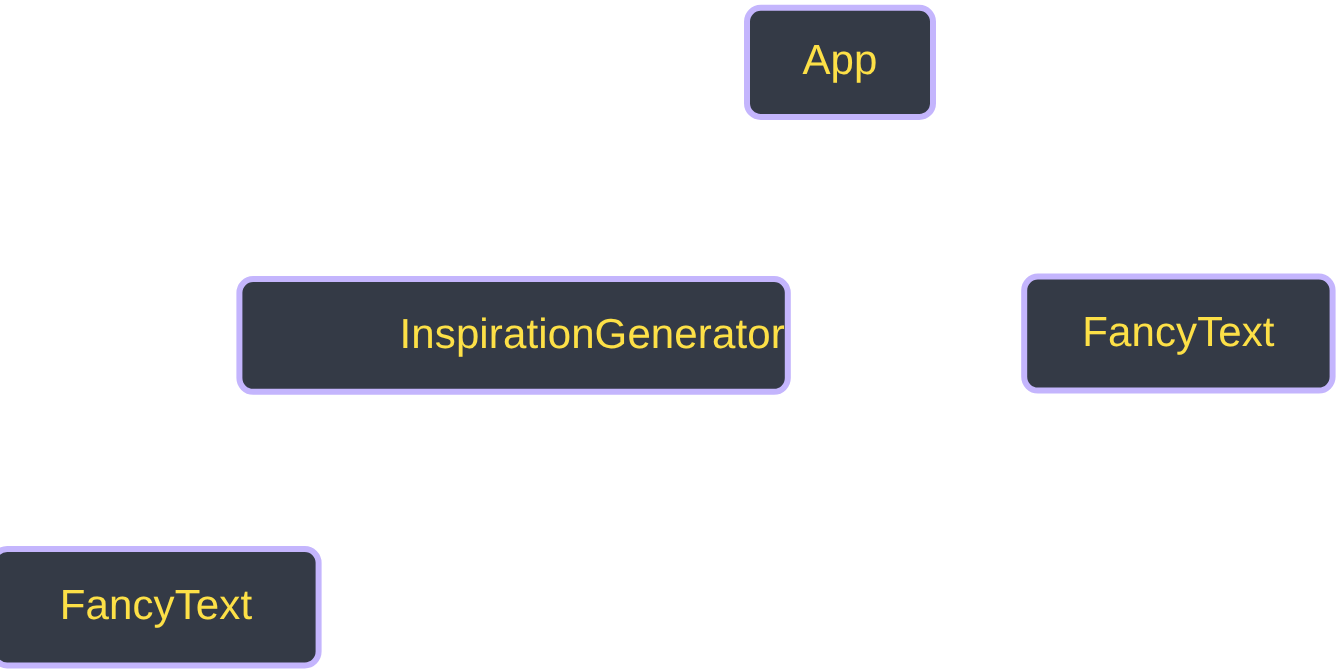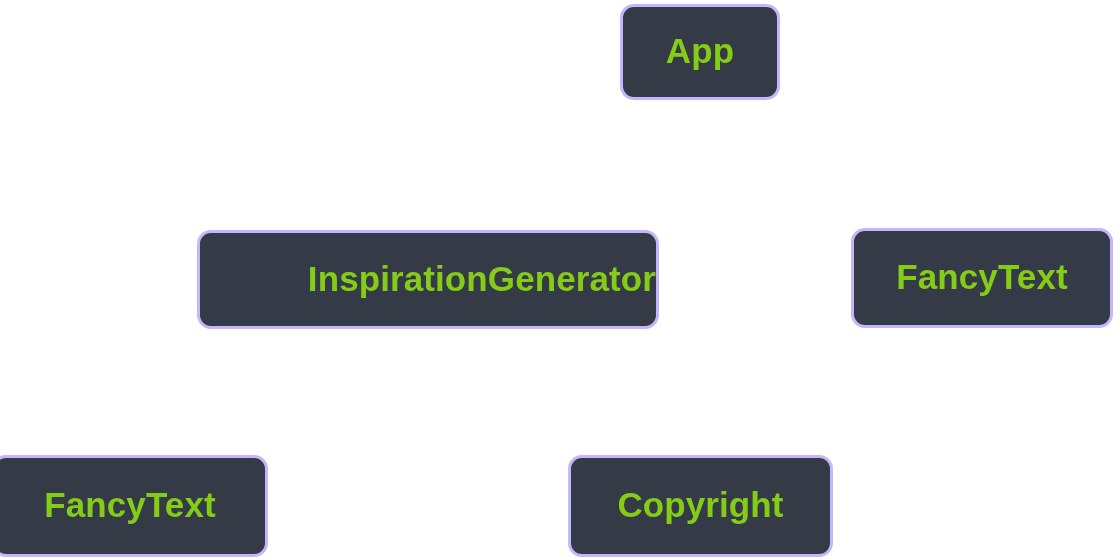--- a/index.html
+++ b/index.html
@@ -19,28 +19,28 @@
     position: absolute;
     left: 0;
     top: 0;
     width: 1119px;
     height: 560px;
   }
   .node {
     position: absolute;
     box-sizing: border-box;
     background: #343a46;
-    border: 3px solid #c4b5fd;
+    border: 5px solid #c4b5fd;
     border-radius: 14px;
-    color: #84cc16;
+    color: #fde047;
     display: flex;
     align-items: center;
     justify-content: center;
     font-size: 35px;
-    font-weight: 700;
+    font-weight: 400;
     letter-spacing: 0.1px;
     line-height: 1;
     white-space: nowrap;
   }
   .node-label {
     display: block;
     padding-bottom: 3px;
   }
   .edge-label {
     position: absolute;
@@ -95,23 +95,20 @@
   </div>
 
   <div class="node" id="node-fancy-right">
     <span class="node-label">FancyText</span>
   </div>
 
   <div class="node" id="node-fancy-left">
     <span class="node-label">FancyText</span>
   </div>
 
-  <div class="node" id="node-copyright">
-    <span class="node-label">Copyright</span>
-  </div>
 
   <div class="edge-label" style="left:558px; top:170px;">renders</div>
 
   <div class="edge-label" style="left:851px; top:170px;">renders</div>
 
   <div class="edge-label" style="left:274px; top:397px;">renders</div>
 
   <div class="edge-label" style="left:570px; top:397px;">renders</div>
 
 </div>

